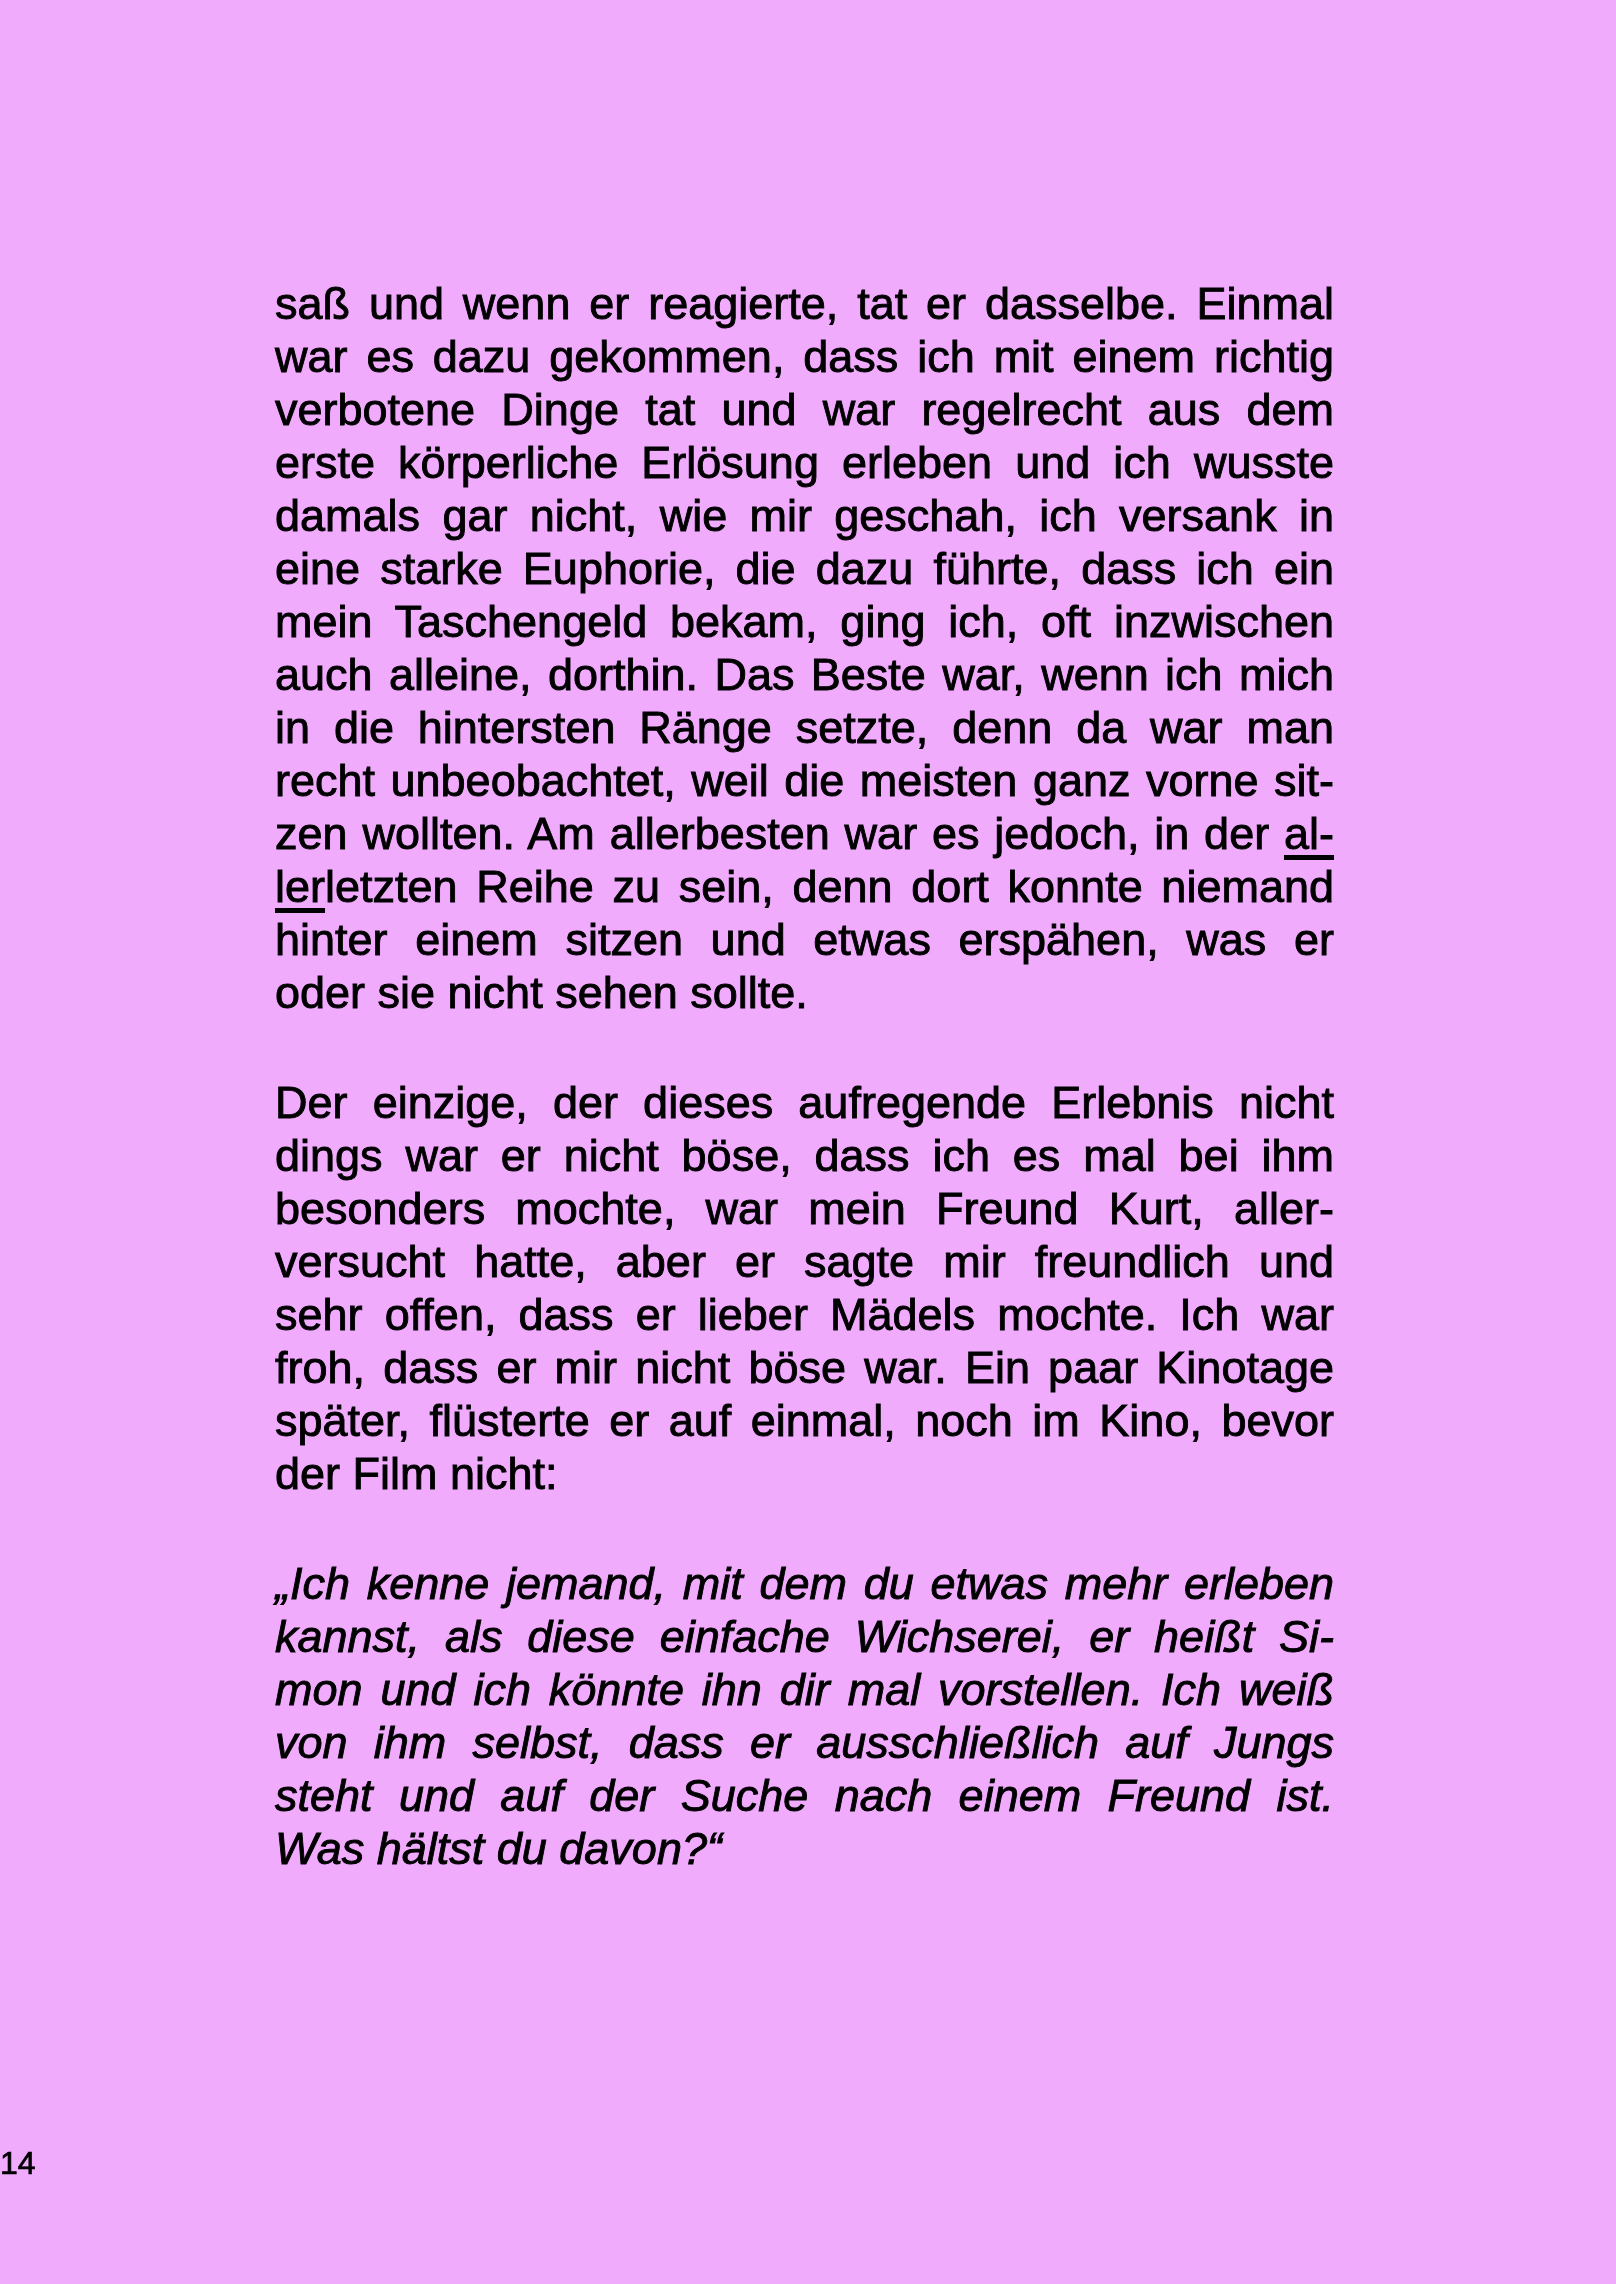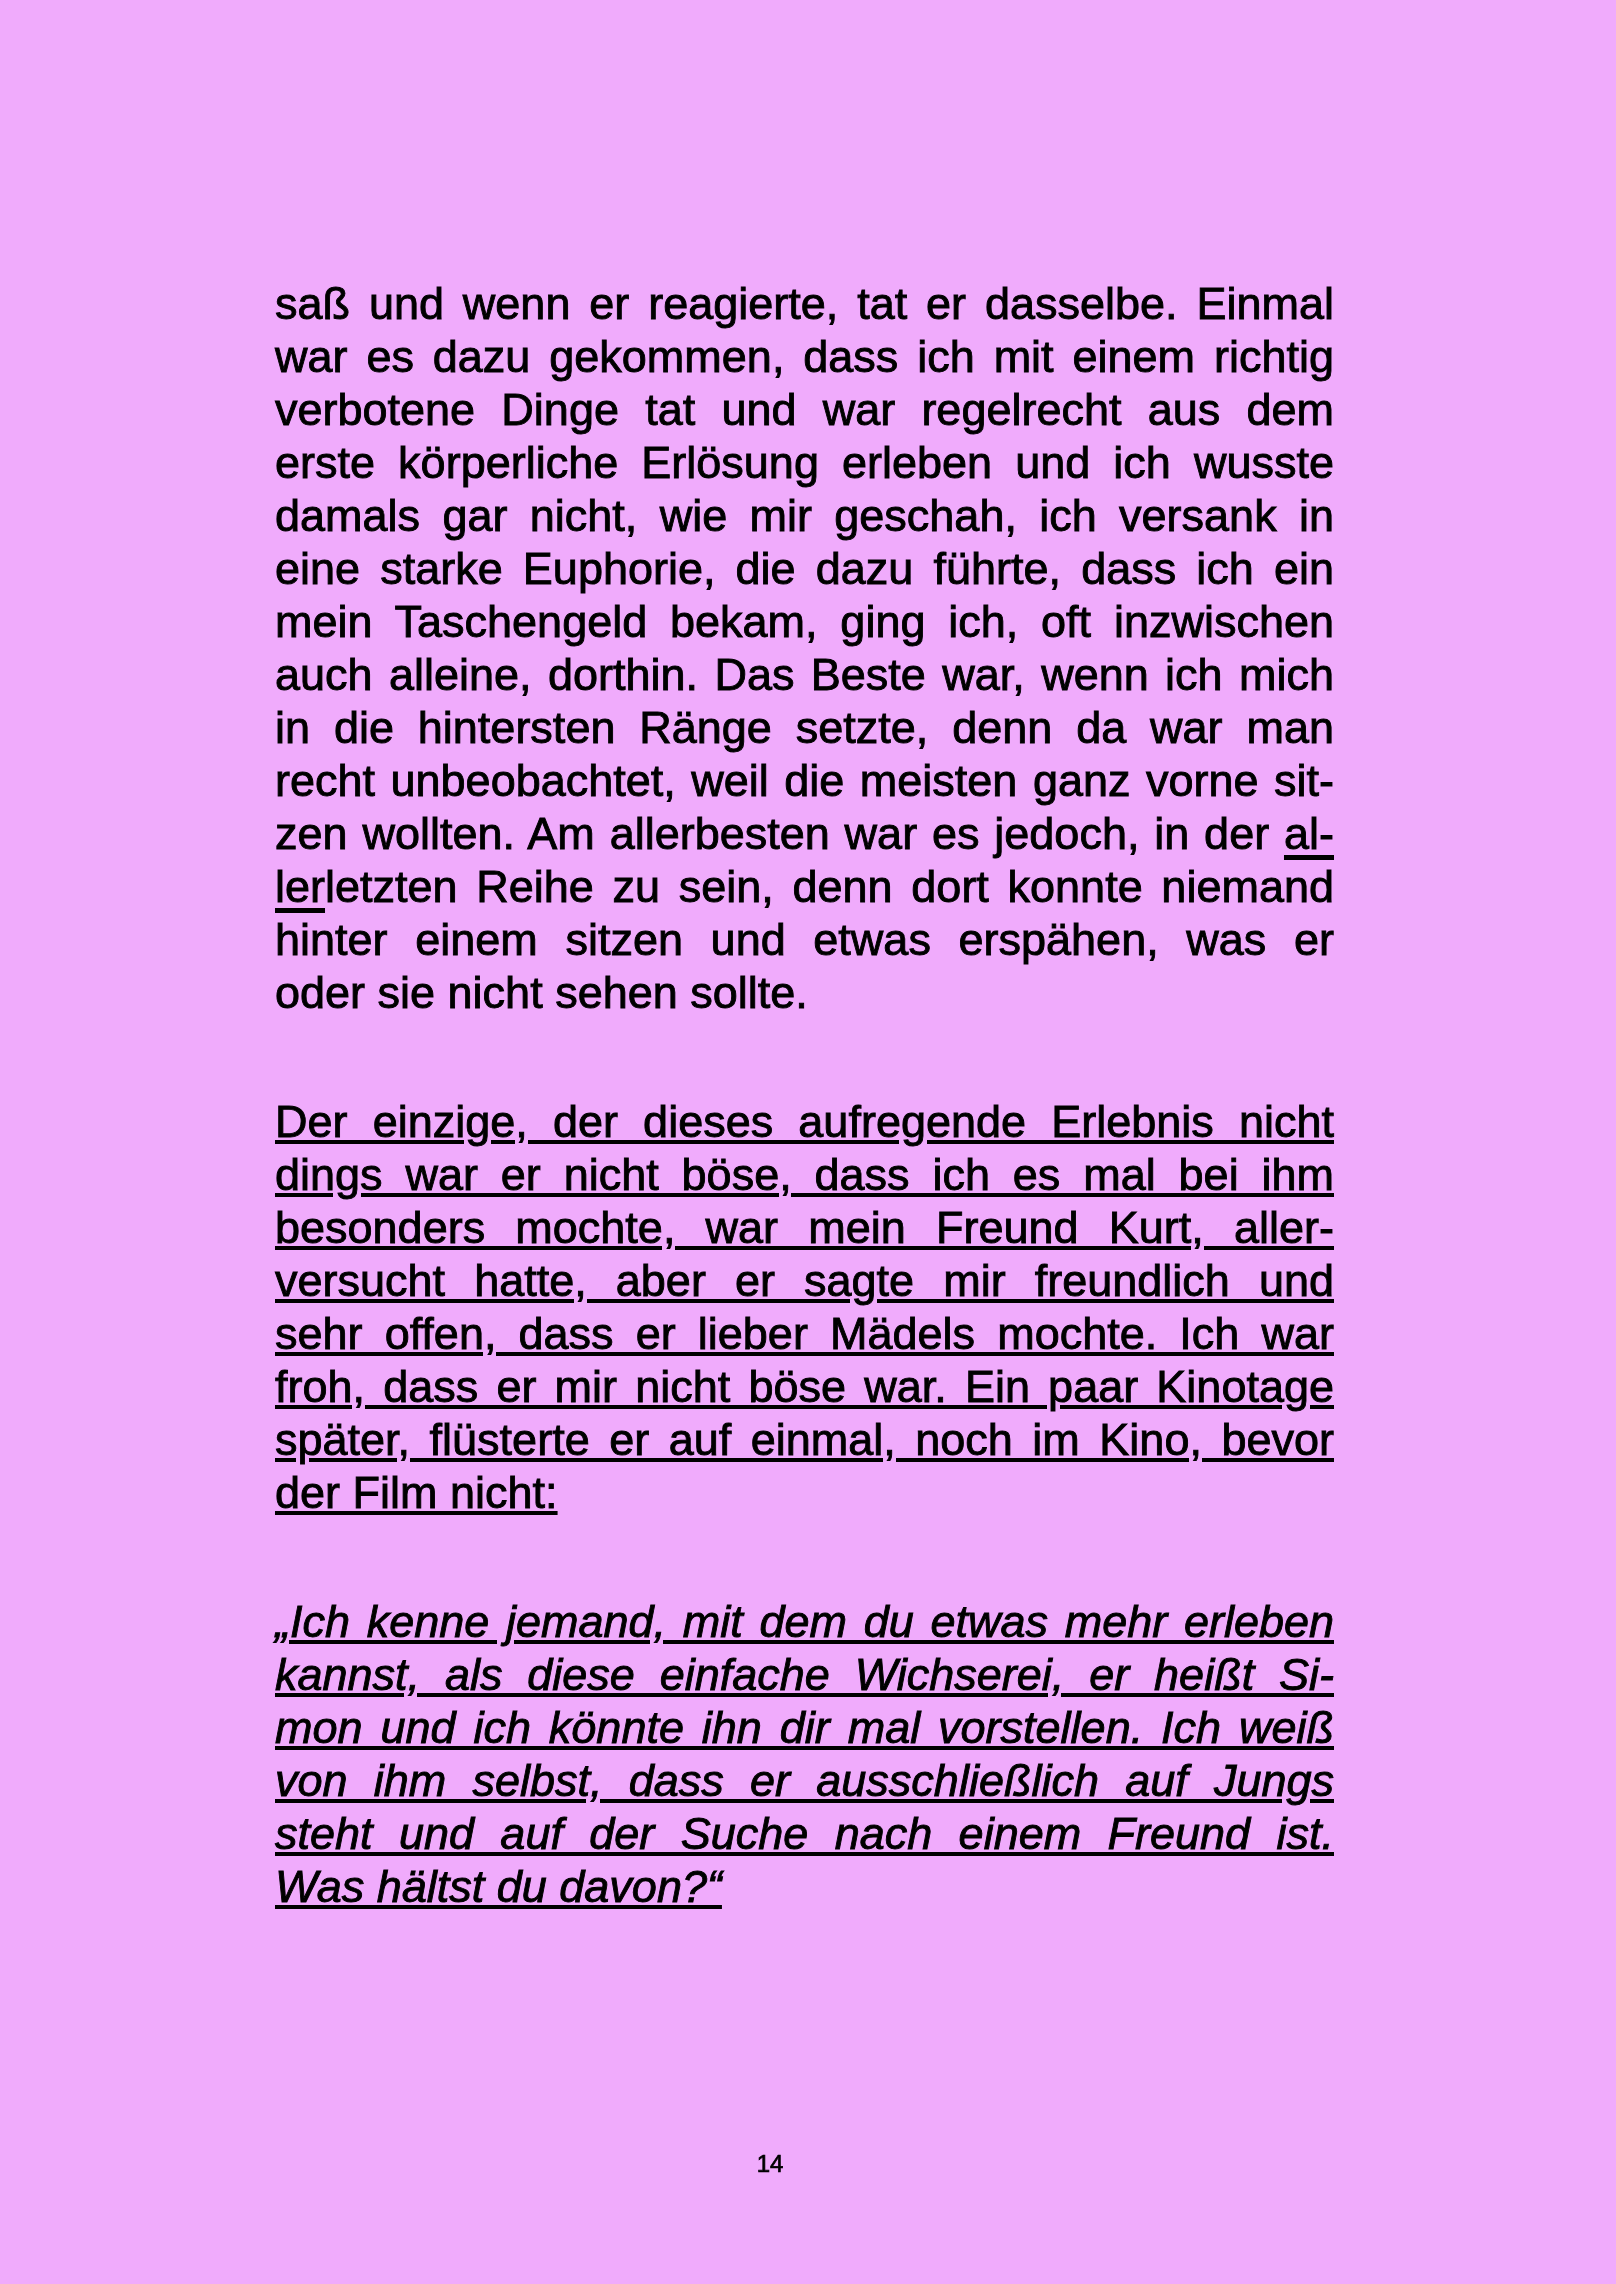--- a/index.html
+++ b/index.html
@@ -20,22 +20,21 @@
     position: absolute;
     left: 275px;
     top: 277px;
     width: 1059px;
     font-size: 45px;
     line-height: 53px;
     font-weight: 400;
     -webkit-text-stroke: 0.9px #000000;
   }
   .paragraph + .paragraph {
-    margin-top: 76px;
-    text-decoration: underline;
+    margin-top: 57px;
   }
   .paragraph.italic {
     font-style: italic;
   }
   .line {
     text-align: justify;
     text-align-last: justify;
     white-space: normal;
   }
   .line.last {
@@ -45,22 +44,22 @@
   .u {
     text-decoration: underline;
     text-decoration-thickness: 4.6px;
     text-underline-offset: 6.4px;
   }
   .page-number {
     position: absolute;
     left: 0;
     top: 2144px;
     width: 1540px;
-    text-align: center;
-    font-size: 24px;
+    text-align: left;
+    font-size: 32px;
     line-height: 39px;
     -webkit-text-stroke: 0.7px #000000;
   }
 </style>
 </head>
 <body>
 
 <div class="page">
   <div class="text-block">
       <div class="paragraph">

